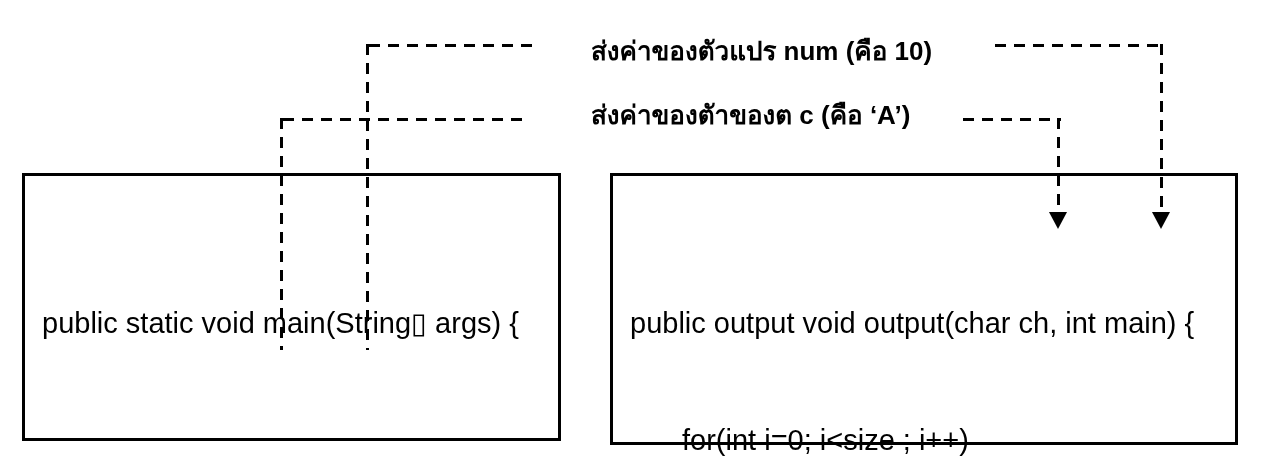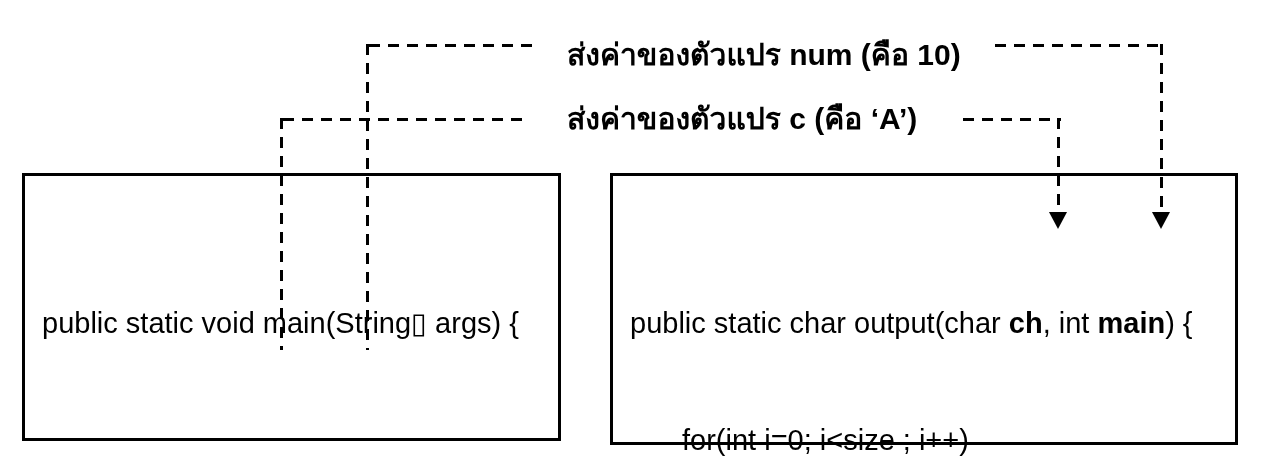--- a/index.html
+++ b/index.html
@@ -21,27 +21,28 @@
   #left-box{left:22px;top:173px;width:539px;height:268px;}
   #right-box{left:610px;top:173px;width:628px;height:272px;}
   .code{
     position:absolute;left:0;top:50px;right:0;
     font-size:29px;line-height:39px;
     white-space:pre;
   }
   .code .ln{padding-left:17px;}
   .ind1{padding-left:65px !important;}
   .ind3{padding-left:69px !important;}
-  .b{font-weight:bold;}
+  .b{font-weight:normal;}
   
   .annot{
     position:absolute;
-    font-size:30px;font-weight:bold;
+    font-size:26px;font-weight:bold;
     white-space:nowrap;
     line-height:1.45;
+    margin-left:24px;
   }
   #annot-num{left:567px;top:33px;}
   #annot-c{left:567px;top:97px;}
   
   .dash-h{
     position:absolute;height:3px;
     background:repeating-linear-gradient(90deg,#000 0 11px,transparent 11px 19px);
   }
   .dash-v{
     position:absolute;width:3px;
@@ -65,34 +66,34 @@
   #c-h-right{left:963px;top:118px;width:98px;}
   #c-v-right{left:1057px;top:118px;height:96px;}
   #c-arrow  {left:1049px;top:212px;}
 </style>
 </head>
 <body>
 
 <div id="canvas">
 
   <div id="annot-num" class="annot">ส่งค่าของตัวแปร num (คือ 10)</div>
-  <div id="annot-c" class="annot">ส่งค่าของตัวแปร c (คือ ‘A’)</div>
+  <div id="annot-c" class="annot">ส่งค่าของตัาของต c (คือ ‘A’)</div>
 
   <div id="left-box" class="code-box">
     <div class="code">
       <div class="ln">public static void main(String▯ args) {</div>
       
       
       
     </div>
   </div>
 
   <div id="right-box" class="code-box">
     <div class="code">
-      <div class="ln"><span>public static char output(char </span><span class="b">ch</span><span>, int </span><span class="b">main</span><span>) {</span></div>
+      <div class="ln"><span>public output void output(char </span><span class="b">ch</span><span>, int </span><span class="b">main</span><span>) {</span></div>
       <div class="ln ind3">for(int i=0; i&lt;size ; i++)</div>
       
       
       
     </div>
   </div>
 
   <div id="num-v-left" class="dash-v"></div>
   <div id="num-h-left" class="dash-h"></div>
   <div id="num-h-right" class="dash-h"></div>

